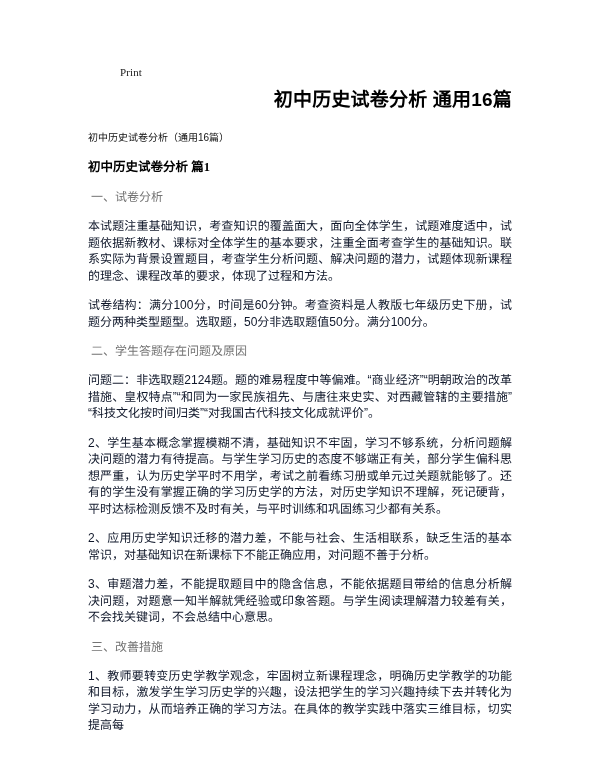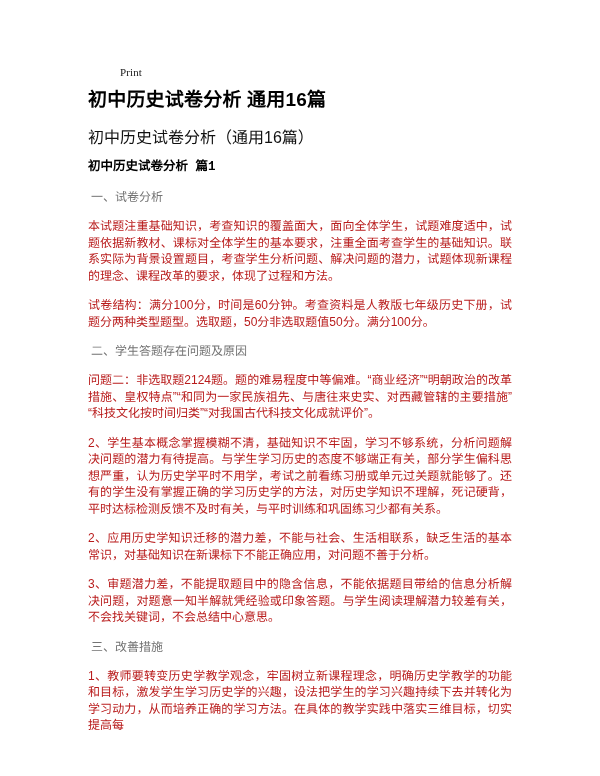--- a/index.html
+++ b/index.html
@@ -49,37 +49,37 @@
     left: 88px;
     top: 88px;
     width: 424px;
   }
 
   .doc-title {
     font-family: "Liberation Sans", "DejaVu Sans", sans-serif;
     font-size: 19px;
     font-weight: bold;
     line-height: 24px;
-    text-align: left;
+    text-align: right;
     margin: 0 0 18px 0;
     letter-spacing: 0.2px;
     color: #000;
   }
 
   .subtitle {
     font-family: "Liberation Sans", "DejaVu Sans", sans-serif;
-    font-size: 16px;
+    font-size: 10px;
     font-weight: normal;
     line-height: 16px;
     margin: 0 0 13px 0;
     color: #111;
   }
 
   .section-heading {
-    font-family: Liberation Mono, monospace;
+    font-family: Liberation Serif, serif;
     font-size: 12.5px;
     font-weight: bold;
     line-height: 16px;
     margin: 0 0 14px 0;
     color: #000;
   }
 
   .sub-heading {
     font-family: "Liberation Sans", "DejaVu Sans", sans-serif;
     font-size: 12px;
@@ -88,21 +88,21 @@
     margin: 0 0 13px 3px;
     color: #737373;
   }
 
   p.body-text {
     font-family: "Liberation Sans", "DejaVu Sans", sans-serif;
     font-size: 12px;
     font-weight: normal;
     line-height: 16.5px;
     margin: 0 0 13px 0;
-    color: #b91c1c;
+    color: #0f172a;
     text-align: justify;
     text-justify: inter-ideograph;
     word-break: break-all;
   }
   p.body-text:last-child { margin-bottom: 0; margin-top: 12px; }
 </style>
 </head>
 <body>
 
 <div class="page">

